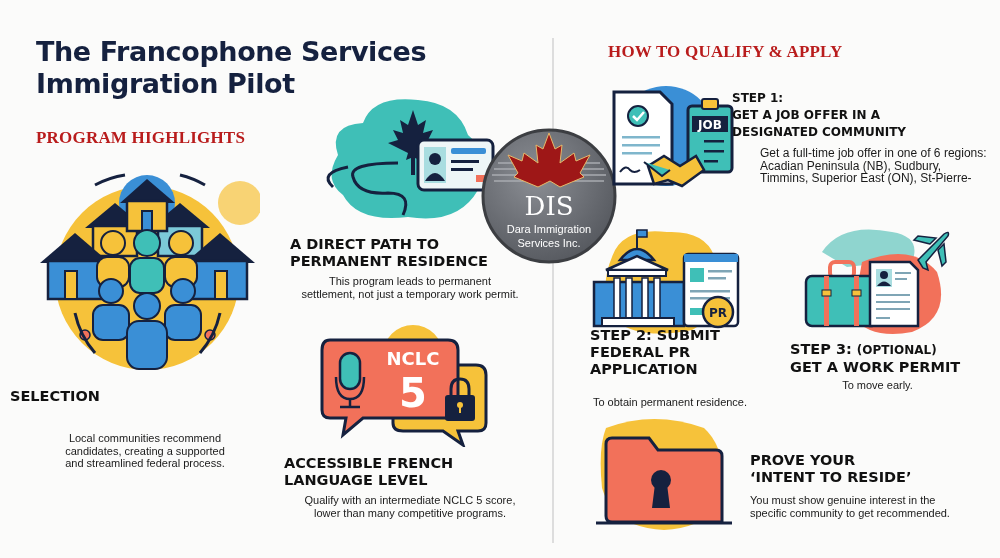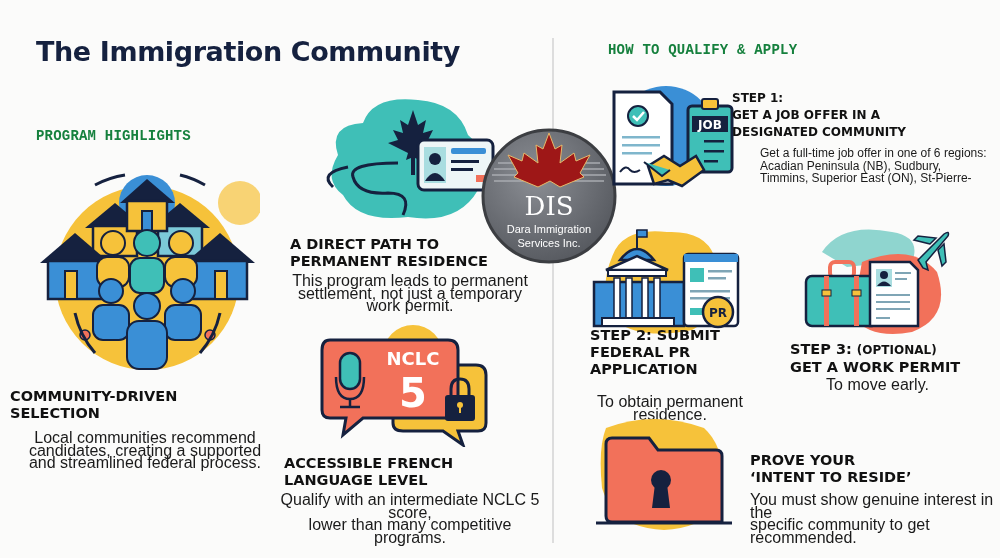--- a/index.html
+++ b/index.html
@@ -1,33 +1,34 @@
 <!DOCTYPE html>
 <html><head>
 <meta charset="utf-8">
 <style>
   * { box-sizing: border-box; margin: 0; padding: 0; }
   html, body { width: 1000px; height: 558px; overflow: hidden; background: #fbfbfa; }
   body { position: relative; font-family: "Liberation Sans", sans-serif; color: #111; }
   .abs { position: absolute; }
   .h-title { font-family: "DejaVu Sans", sans-serif; font-weight: bold; color: #15213f; font-size: 27px; line-height: 32px; letter-spacing: -0.4px; }
-  .h-sec { font-family: Liberation Mono, monospace; font-weight: bold; color: #15803d; font-size: 14px; letter-spacing: 0.2px; }
+  .h-sec { font-family: Liberation Serif, serif; font-weight: bold; color: #b91c1c; font-size: 17px; letter-spacing: 0.2px; }
   .h-item { font-family: "DejaVu Sans", sans-serif; font-weight: bold; color: #111; font-size: 14.5px; line-height: 17px; text-align: left; }
   .h-item.left { text-align: left; }
-  .desc { font-family: "Liberation Sans", sans-serif; font-size: 16px; line-height: 12.5px; color: #1a1a1a; text-align: center; }
+  .desc { font-family: "Liberation Sans", sans-serif; font-size: 11px; line-height: 12.5px; color: #1a1a1a; text-align: center; }
   .desc.left { text-align: left; }
   .divider { left: 552px; top: 38px; width: 2px; height: 505px; background: #dddddd; }
   svg { display: block; }
   .opt { font-size: 12px; font-weight: bold; }
 </style>
 </head>
 <body>
 
 <div class="abs h-title" style="left:36px;top:36px;">
-  <div>The Immigration Community</div>
+  <div>The Francophone Services</div>
+  <div>Immigration Pilot</div>
 </div>
 
 <div class="abs h-sec" style="left:36px;top:128px;">PROGRAM HIGHLIGHTS</div>
 
 <div class="abs divider"></div>
 
 <div class="abs" style="left:35px;top:163px;width:225px;height:210px;">
   <svg width="225" height="210" viewBox="0 0 225 210">
     <circle cx="112" cy="115" r="92" fill="#f6c23a"></circle>
     <circle cx="112" cy="40" r="28" fill="#3a8fd6"></circle>
@@ -62,21 +63,20 @@
     <rect x="130" y="142" width="36" height="35" rx="10" fill="#3a8fd6" stroke="#15213f" stroke-width="2"></rect>
     <circle cx="112" cy="143" r="13" fill="#3a8fd6" stroke="#15213f" stroke-width="2"></circle>
     <rect x="92" y="158" width="40" height="48" rx="12" fill="#3a8fd6" stroke="#15213f" stroke-width="2"></rect>
     <circle cx="50" cy="172" r="5" fill="#f2715a" stroke="#15213f" stroke-width="1.5"></circle>
     <circle cx="175" cy="172" r="5" fill="#f2715a" stroke="#15213f" stroke-width="1.5"></circle>
     <path d="M40 150 A90 90 0 0 0 60 190" stroke="#15213f" stroke-width="3" fill="none"></path>
     <path d="M185 150 A90 90 0 0 1 165 190" stroke="#15213f" stroke-width="3" fill="none"></path>
   </svg>
 </div>
 <div class="abs h-item" style="left:10px;top:388px;width:270px;">
-  <div>COMMUNITY-DRIVEN</div>
   <div>SELECTION</div>
 </div>
 <div class="abs desc" style="left:20px;top:432px;width:250px;">
   <div>Local communities recommend</div>
   <div>candidates, creating a supported</div>
   <div>and streamlined federal process.</div>
 </div>
 
 <div class="abs" style="left:318px;top:95px;width:180px;height:130px;">
   <svg width="180" height="130" viewBox="0 0 180 130">

